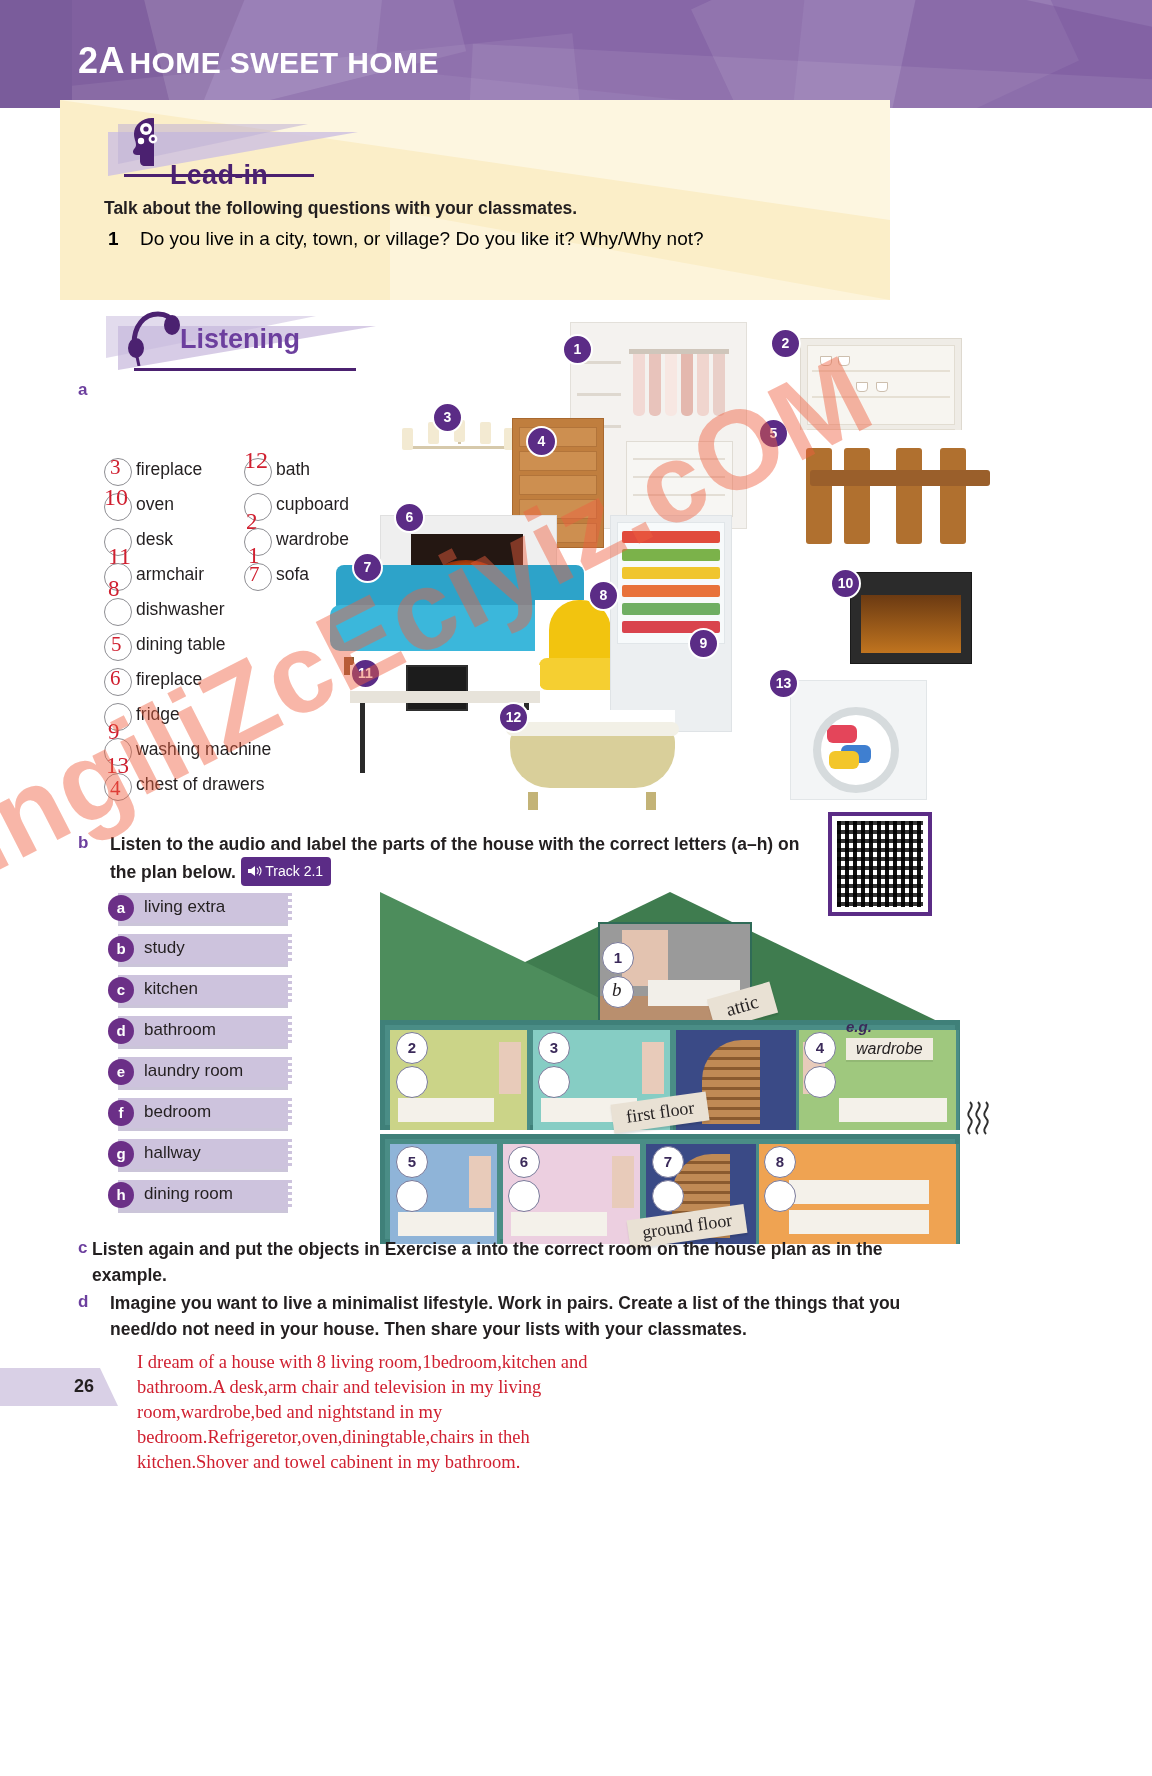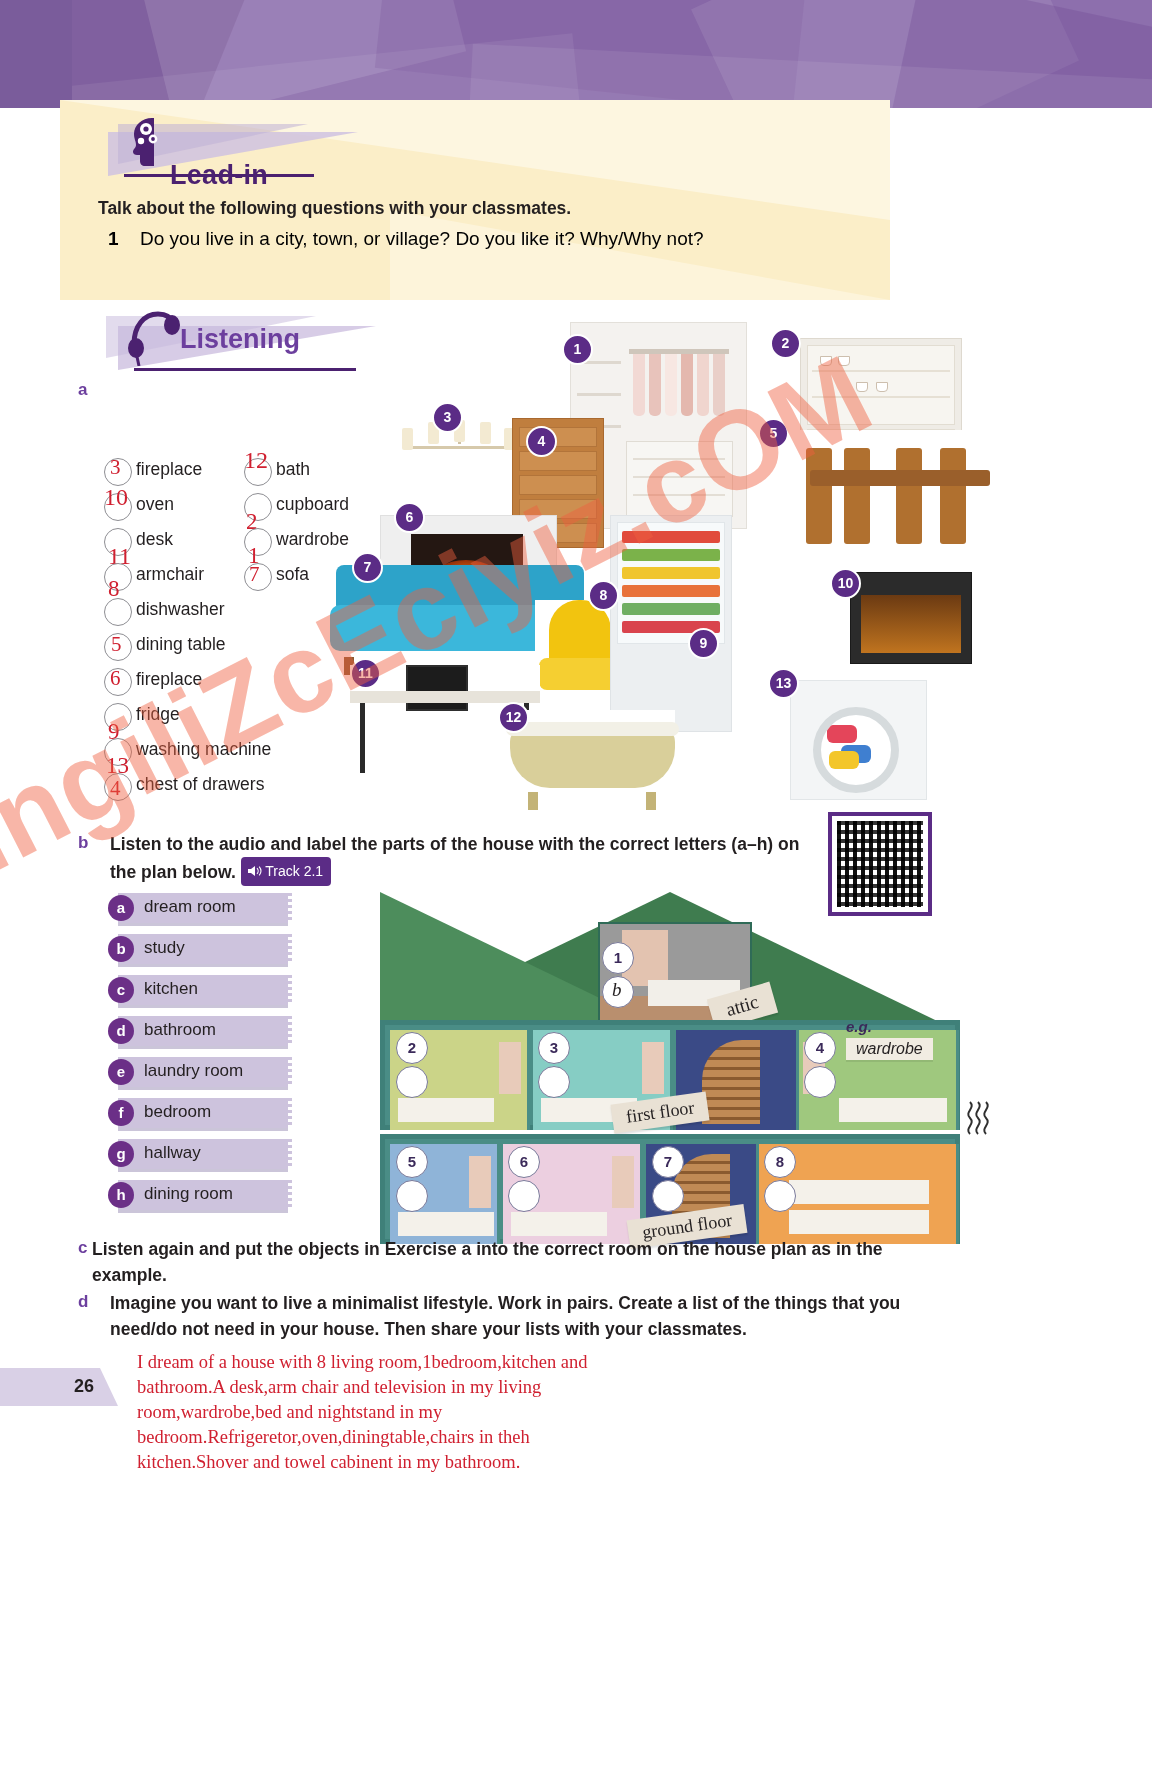--- a/index.html
+++ b/index.html
@@ -44,21 +44,21 @@
   .tag-lead{position:absolute;left:48px;top:18px;width:250px;height:62px;}
   .tag-lead .wedge{position:absolute;left:0;top:14px;width:0;height:0;
      border-left:250px solid #cfc2e0;border-bottom:44px solid transparent;opacity:.85;}
   .tag-lead .wedge2{position:absolute;left:10px;top:6px;width:0;height:0;
      border-left:190px solid #bfb0d6;border-bottom:40px solid transparent;opacity:.55;}
   .tag-lead .rule{position:absolute;left:16px;top:56px;width:190px;height:3px;background:#4b2170;}
   .tag-lead .lbl{position:absolute;left:62px;top:14px;font-size:27px;font-weight:bold;color:#4b2170;
      font-family:"Liberation Sans", sans-serif;letter-spacing:.3px;margin-top:28px;}
   .head-icon{position:absolute;left:14px;top:-4px;width:44px;height:52px;}
 
-  .leadin-h{position:absolute;left:38px;top:98px;font-size:17.5px;font-weight:bold;color:#231f20;}
+  .leadin-h{position:absolute;left:44px;top:98px;font-size:17.5px;font-weight:bold;color:#231f20;}
   .leadin-q{position:absolute;left:48px;font-size:19px;color:#000000;white-space:nowrap;}
   .leadin-q .num{display:inline-block;width:32px;font-weight:bold;}
   .q1{top:128px;}
   .q2{top:160px;}
 
   
   .tag-listen{position:absolute;left:118px;top:310px;width:270px;height:64px;}
   .tag-listen .wedge{position:absolute;left:0;top:16px;width:0;height:0;
      border-left:258px solid #d3c7e3;border-bottom:44px solid transparent;opacity:.9;}
   .tag-listen .wedge2{position:absolute;left:-12px;top:6px;width:0;height:0;
@@ -236,20 +236,24 @@
 
   <div class="banner">
     <div class="facet f1"></div>
     <div class="facet f2"></div>
     <div class="facet f3"></div>
     <div class="facet f4"></div>
     <div class="facet f5"></div>
     <div class="facet f6"></div>
     <div class="facet f7"></div>
     <div class="banner-left"></div>
+    <div class="banner-title">
+      <span class="unit">2A</span>
+      <span class="name">HOME SWEET HOME</span>
+    </div>
   </div>
 
   <div class="leadin">
     <div class="tri1"></div>
     <div class="tri2"></div>
 
     <div class="tag-lead">
       <div class="wedge"></div>
       <div class="wedge2"></div>
       <svg class="head-icon" viewBox="0 0 44 52">
@@ -499,21 +503,21 @@
         <path d="M10 3.2a4 4 0 010 5.6M12.2 1.6a7 7 0 010 8.8" stroke="#fff" stroke-width="1.1" fill="none"></path>
       </svg>
       <span>Track 2.1</span>
     </span>
   </div>
 
   <div class="rooms">
     <div class="room">
       <span class="strip"></span>
       <span class="dot">a</span>
-      <span class="rlbl">dream room</span>
+      <span class="rlbl">living extra</span>
     </div>
     <div class="room">
       <span class="strip"></span>
       <span class="dot">b</span>
       <span class="rlbl">study</span>
     </div>
     <div class="room">
       <span class="strip"></span>
       <span class="dot">c</span>
       <span class="rlbl">kitchen</span>

